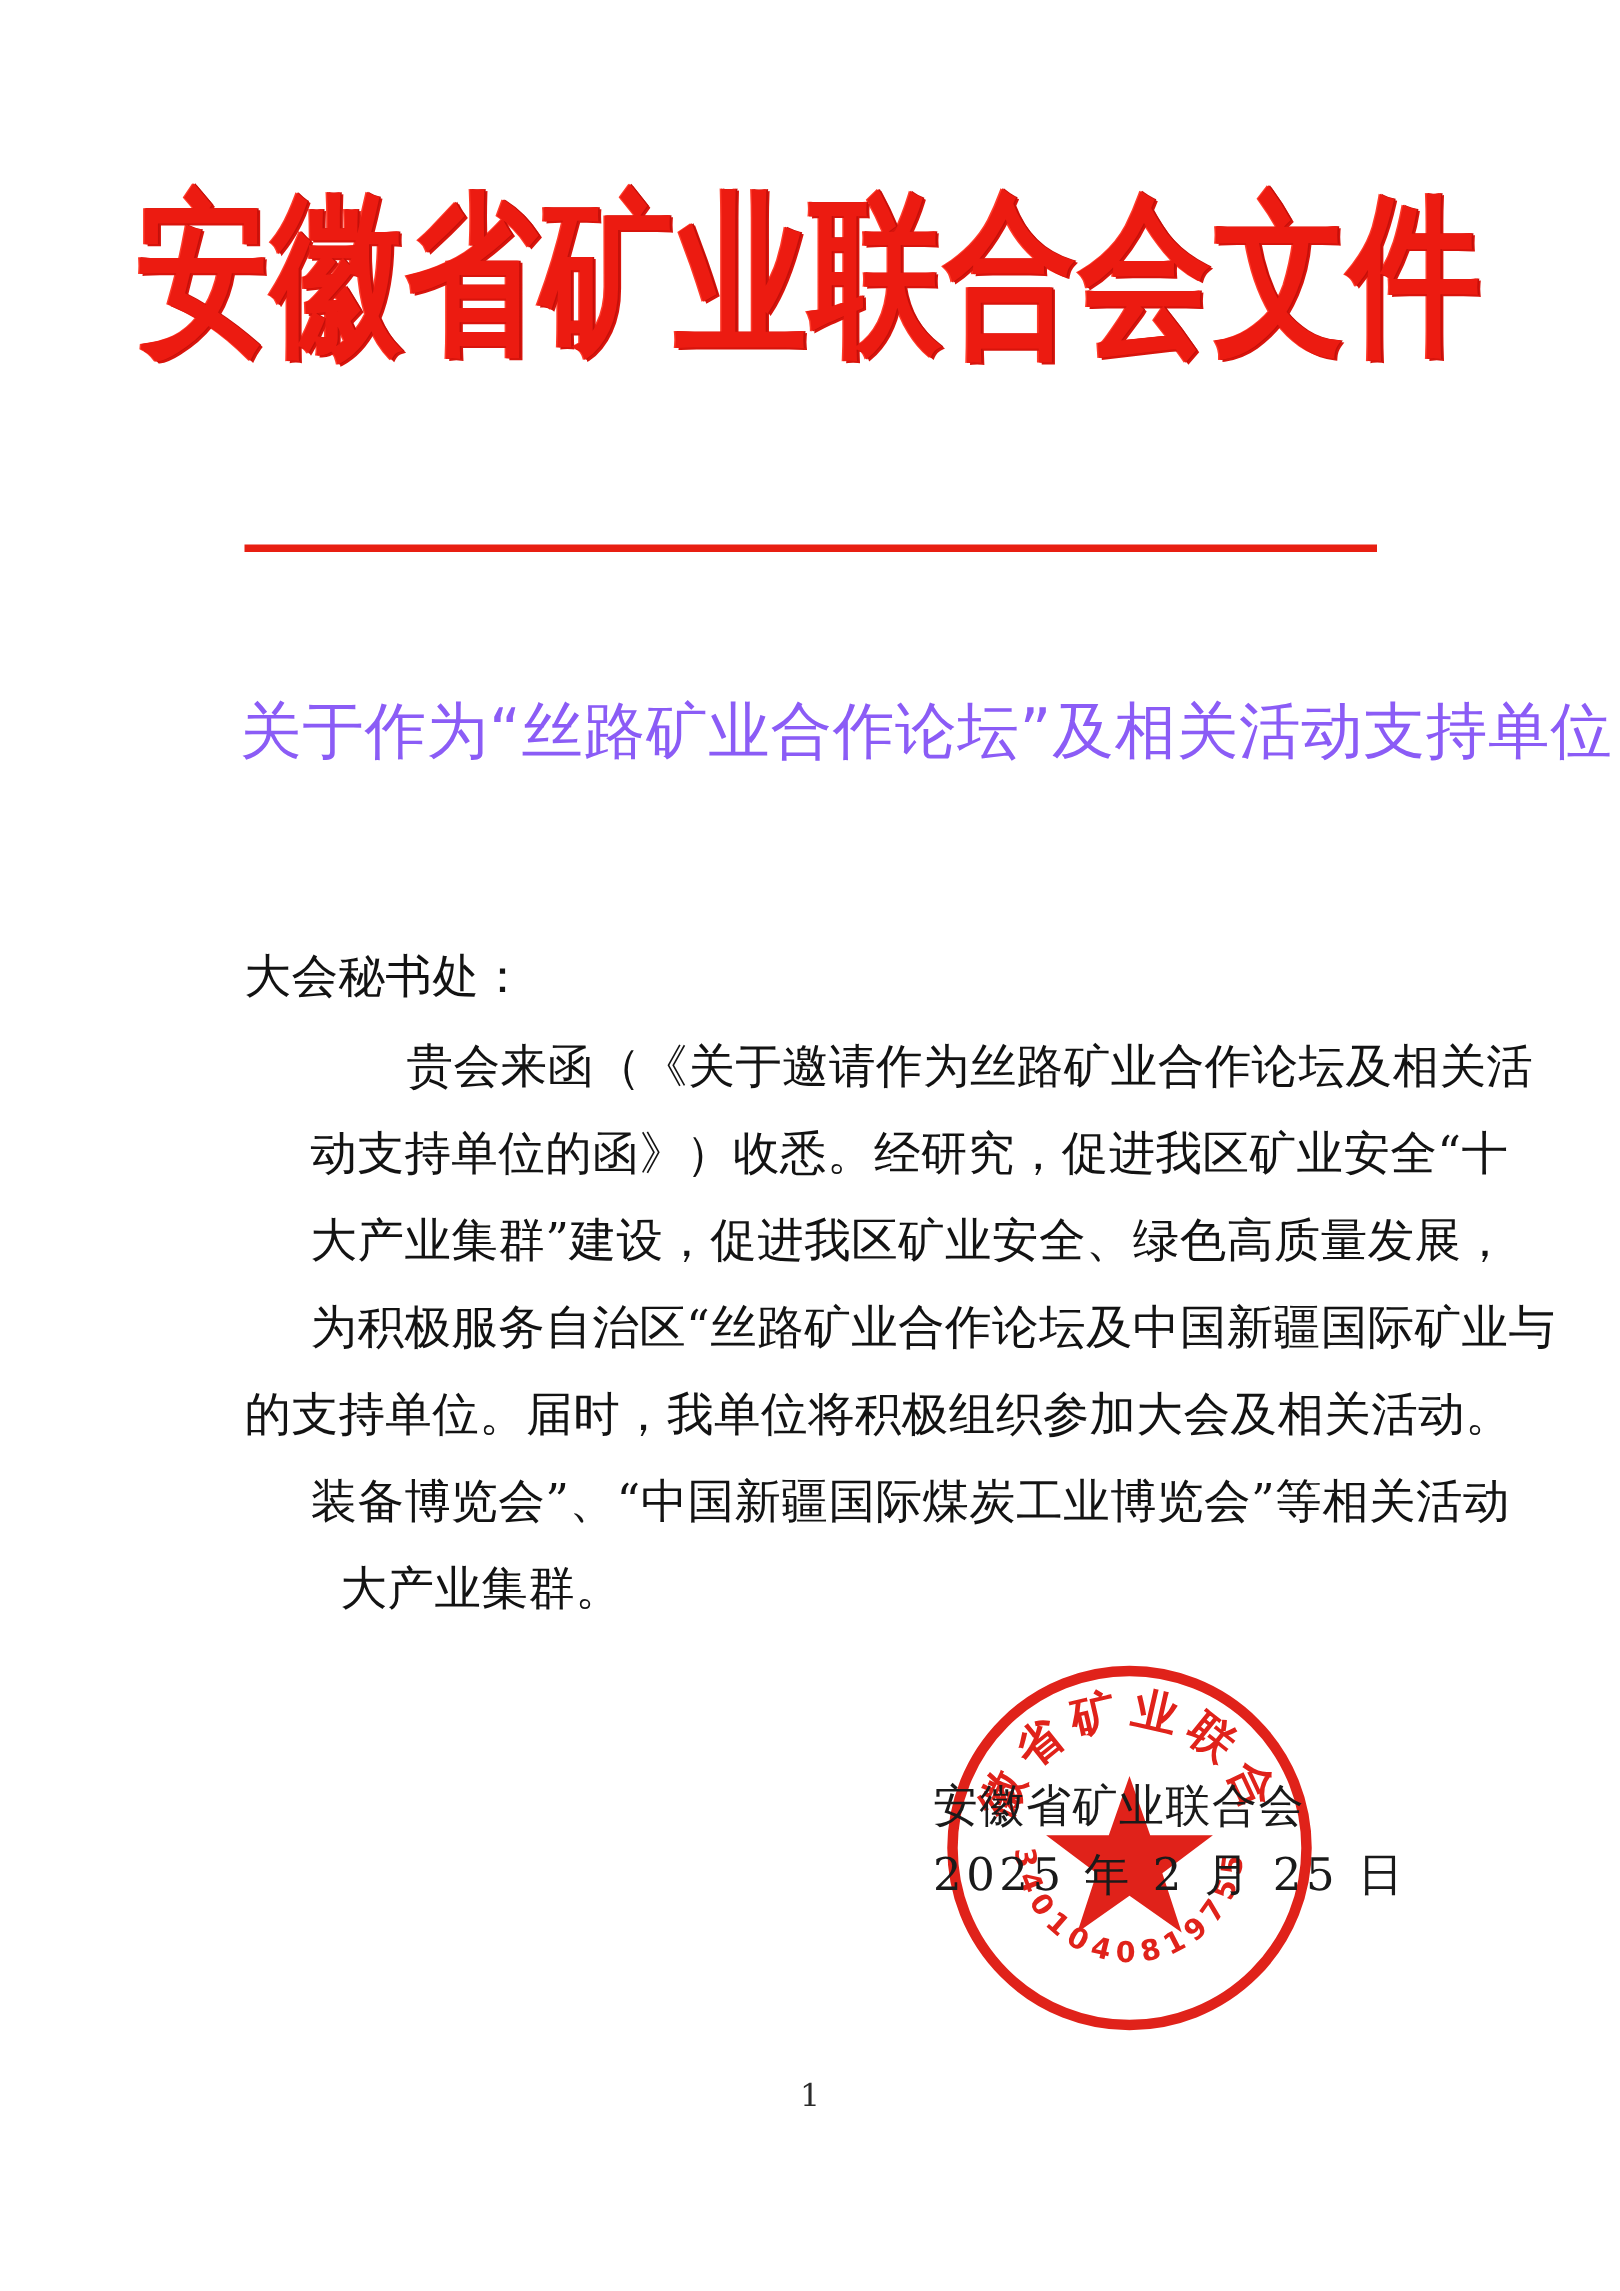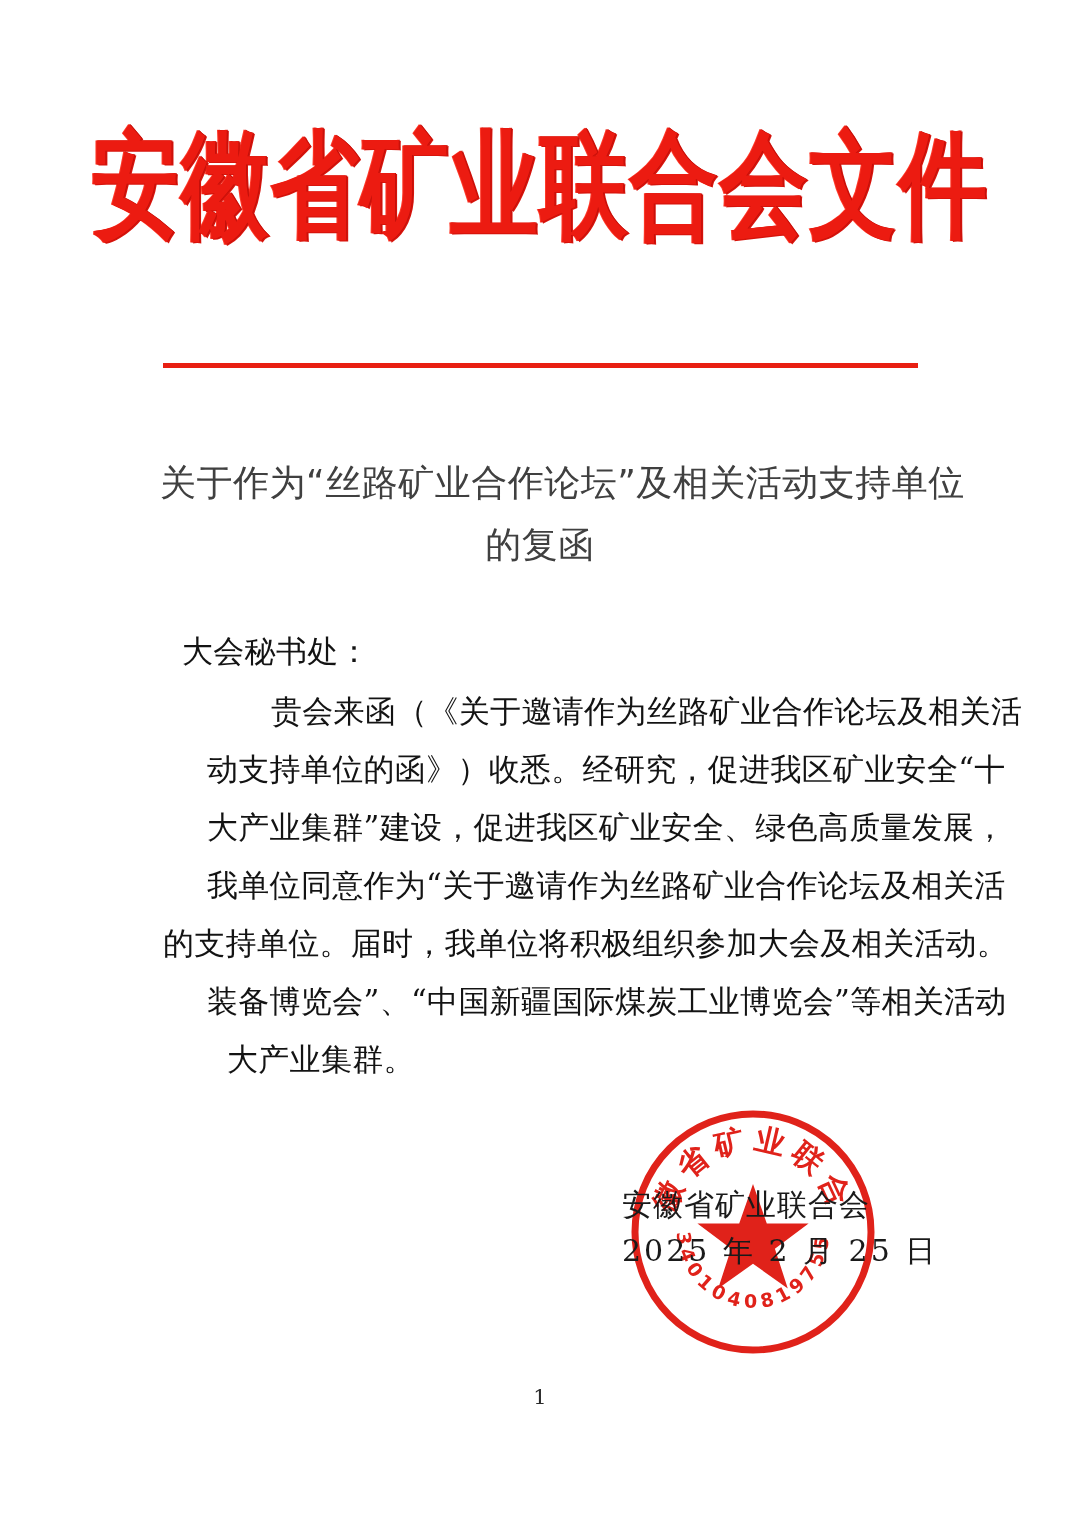--- a/index.html
+++ b/index.html
@@ -55,24 +55,24 @@
   }
 
   
   .doc-title {
     position: absolute;
     top: 452px;
     left: 160px;
     width: 760px;
     text-align: center;
     font-family: "DejaVu Sans", "Liberation Sans", sans-serif;
-    font-size: 36px;
+    font-size: 41px;
     font-weight: 500;
     line-height: 1.72;
-    color: #404040;
+    color: #8b5cf6;
     letter-spacing: 0.5px;
   }
   .doc-title .tline {
     display: block;
   }
   .doc-title .tline-1 {
     text-align: justify;
     text-align-last: justify;
     white-space: nowrap;
   }
@@ -85,21 +85,20 @@
     width: 760px;
     font-family: "DejaVu Serif", "Liberation Serif", serif;
     font-size: 31px;
     line-height: 58px;
     color: #131313;
     letter-spacing: 0.3px;
   }
   .salutation {
     display: block;
     margin-bottom: 2px;
-    margin-left: 19px;
   }
   .para {
     display: block;
     text-align: justify;
   }
   .para .bline {
     display: block;
     white-space: nowrap;
   }
   .para .bline.fill {
@@ -172,32 +171,31 @@
 <div class="page">
 
   <div class="letterhead">
     <div class="letterhead-title">安徽省矿业联合会文件</div>
   </div>
 
   <div class="red-rule"></div>
 
   <div class="doc-title">
     <span class="tline tline-1">关于作为“丝路矿业合作论坛”及相关活动支持单位</span>
-    <span class="tline">的复函</span>
   </div>
 
   <div class="body-block">
 
     <span class="salutation">大会秘书处：</span>
 
     <span class="para">
       <span class="bline fill"><span class="indent2"></span><span>贵会来函（《关于邀请作为丝路矿业合作论坛及相关活</span></span>
       <span class="bline fill">动支持单位的函》）收悉。经研究，促进我区矿业安全“十</span>
       <span class="bline fill">大产业集群”建设，促进我区矿业安全、绿色高质量发展，</span>
-      <span class="bline fill">我单位同意作为“关于邀请作为丝路矿业合作论坛及相关活</span>
+      <span class="bline fill">为积极服务自治区“丝路矿业合作论坛及中国新疆国际矿业与</span>
       <span class="bline">的支持单位。届时，我单位将积极组织参加大会及相关活动。</span>
       <span class="bline fill">装备博览会”、“中国新疆国际煤炭工业博览会”等相关活动</span>
     </span>
 
     <span class="para">
       <span class="bline"><span class="indent2"></span><span>大产业集群。</span></span>
     </span>
 
   </div>
 

